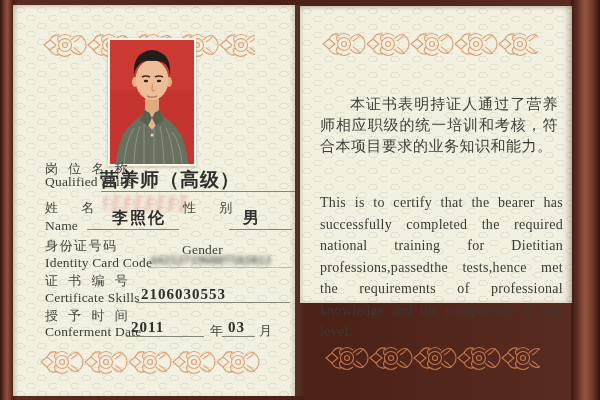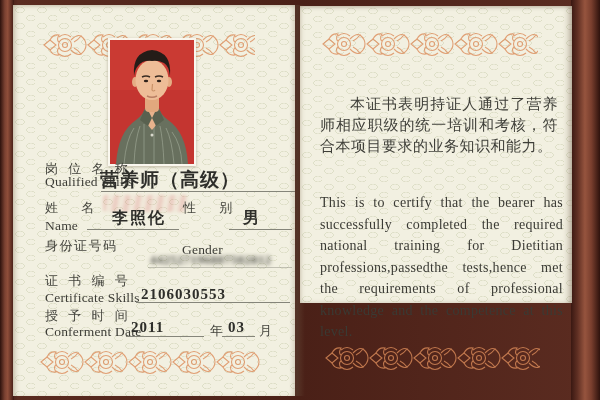--- a/index.html
+++ b/index.html
@@ -196,20 +196,21 @@
     <div class="en-label" style="left:32px;top:213px;">Name</div>
     <div class="value value-name" style="left:99px;top:203px;">李照伦</div>
     <div class="rule" style="left:74px;top:224px;width:92px;"></div>
 
     <div class="zh-label zh-pair" style="left:170px;top:194px;">性 别</div>
     <div class="en-label" style="left:169px;top:213px;margin-top:24px;">Gender</div>
     <div class="value value-name" style="left:230px;top:203px;">男</div>
     <div class="rule" style="left:216px;top:224px;width:63px;"></div>
 
     <div class="zh-label" style="left:32px;top:232px;">身份证号码</div>
+    <div class="en-label" style="left:32px;top:250px;">Identity Card Code</div>
     <div class="value blurred" style="left:137px;top:248px;">442527196807502812</div>
     <div class="rule rule-faint" style="left:135px;top:262px;width:144px;"></div>
 
     <div class="zh-label" style="left:32px;top:267px;">证 书 编 号</div>
     <div class="en-label" style="left:32px;top:285px;">Certificate Skills</div>
     <div class="value value-num" style="left:128px;top:281px;text-align:center;">2106030553</div>
     <div class="rule" style="left:123px;top:297px;width:154px;"></div>
 
     <div class="zh-label" style="left:32px;top:302px;">授 予 时 间</div>
     <div class="en-label" style="left:32px;top:319px;">Conferment Date</div>

